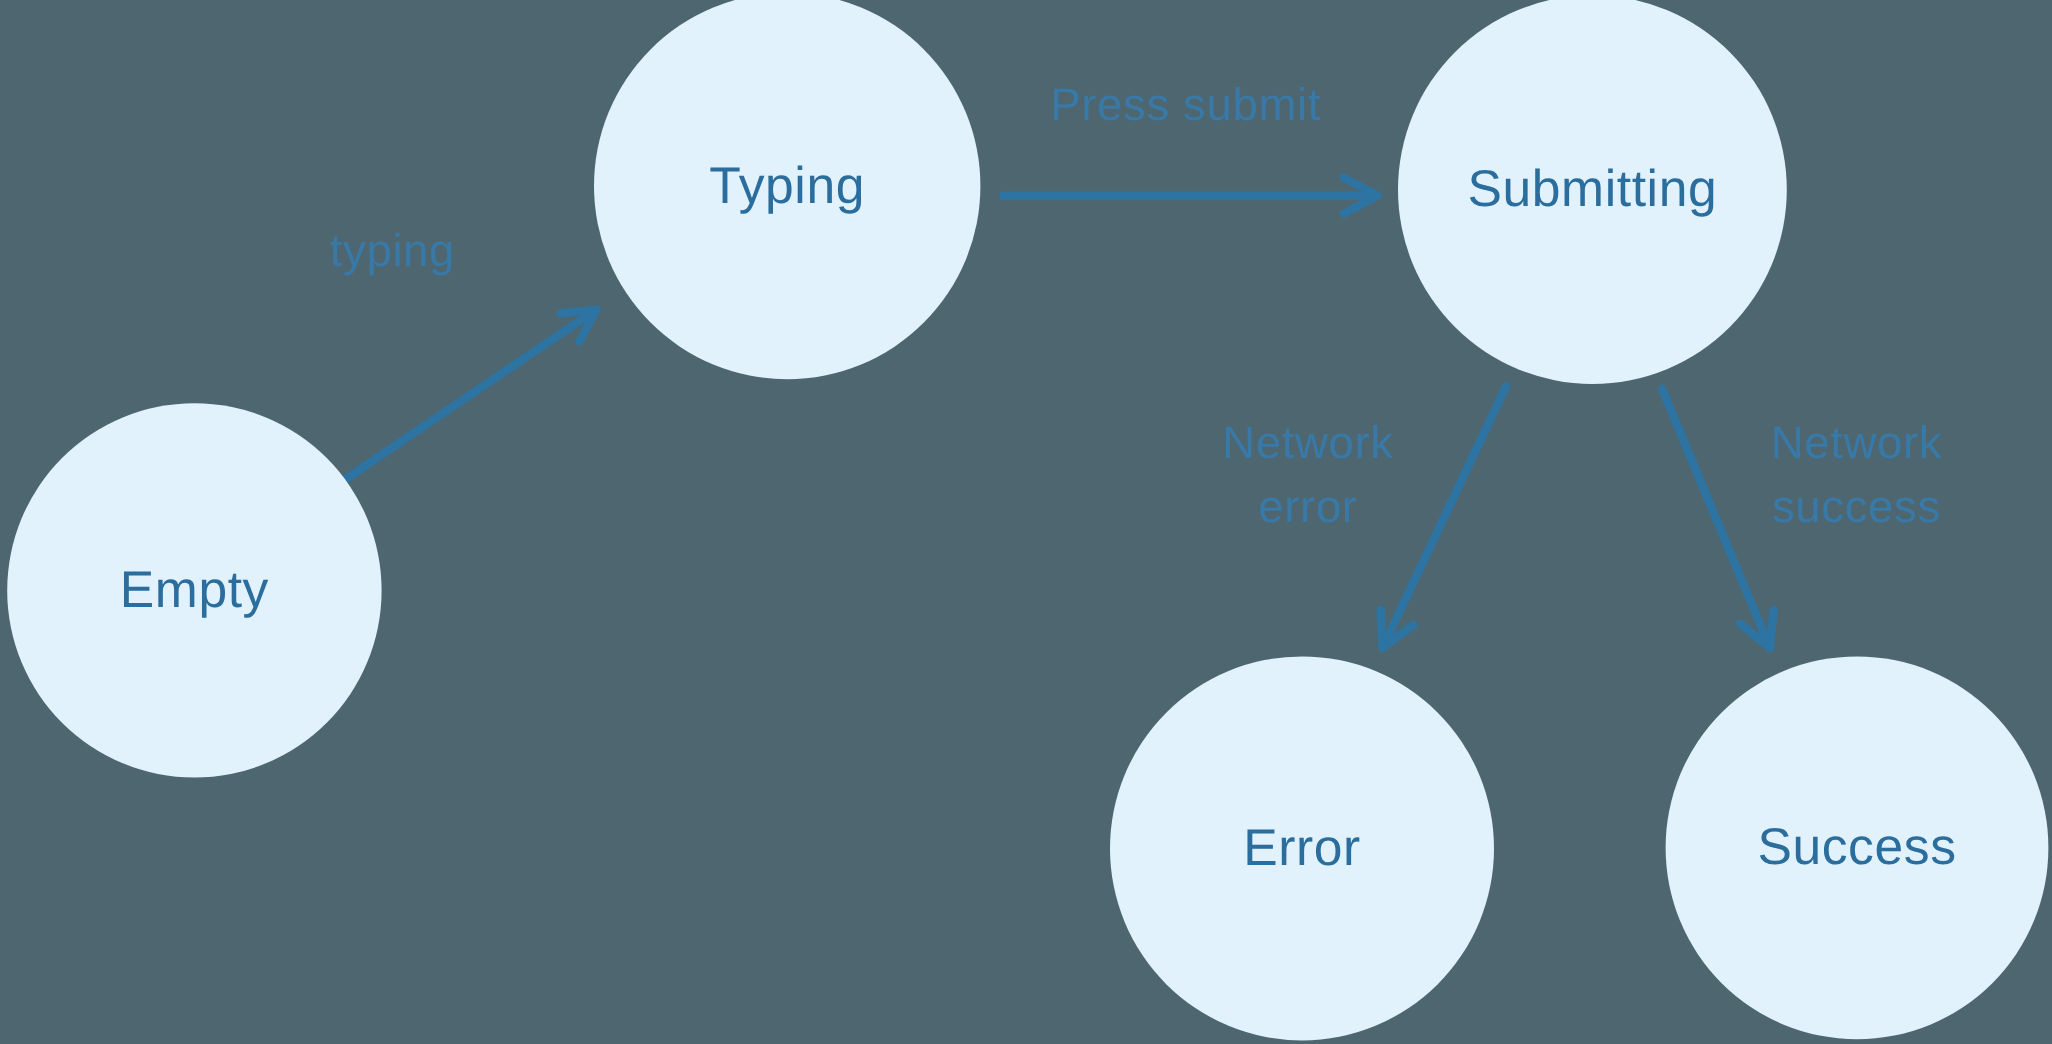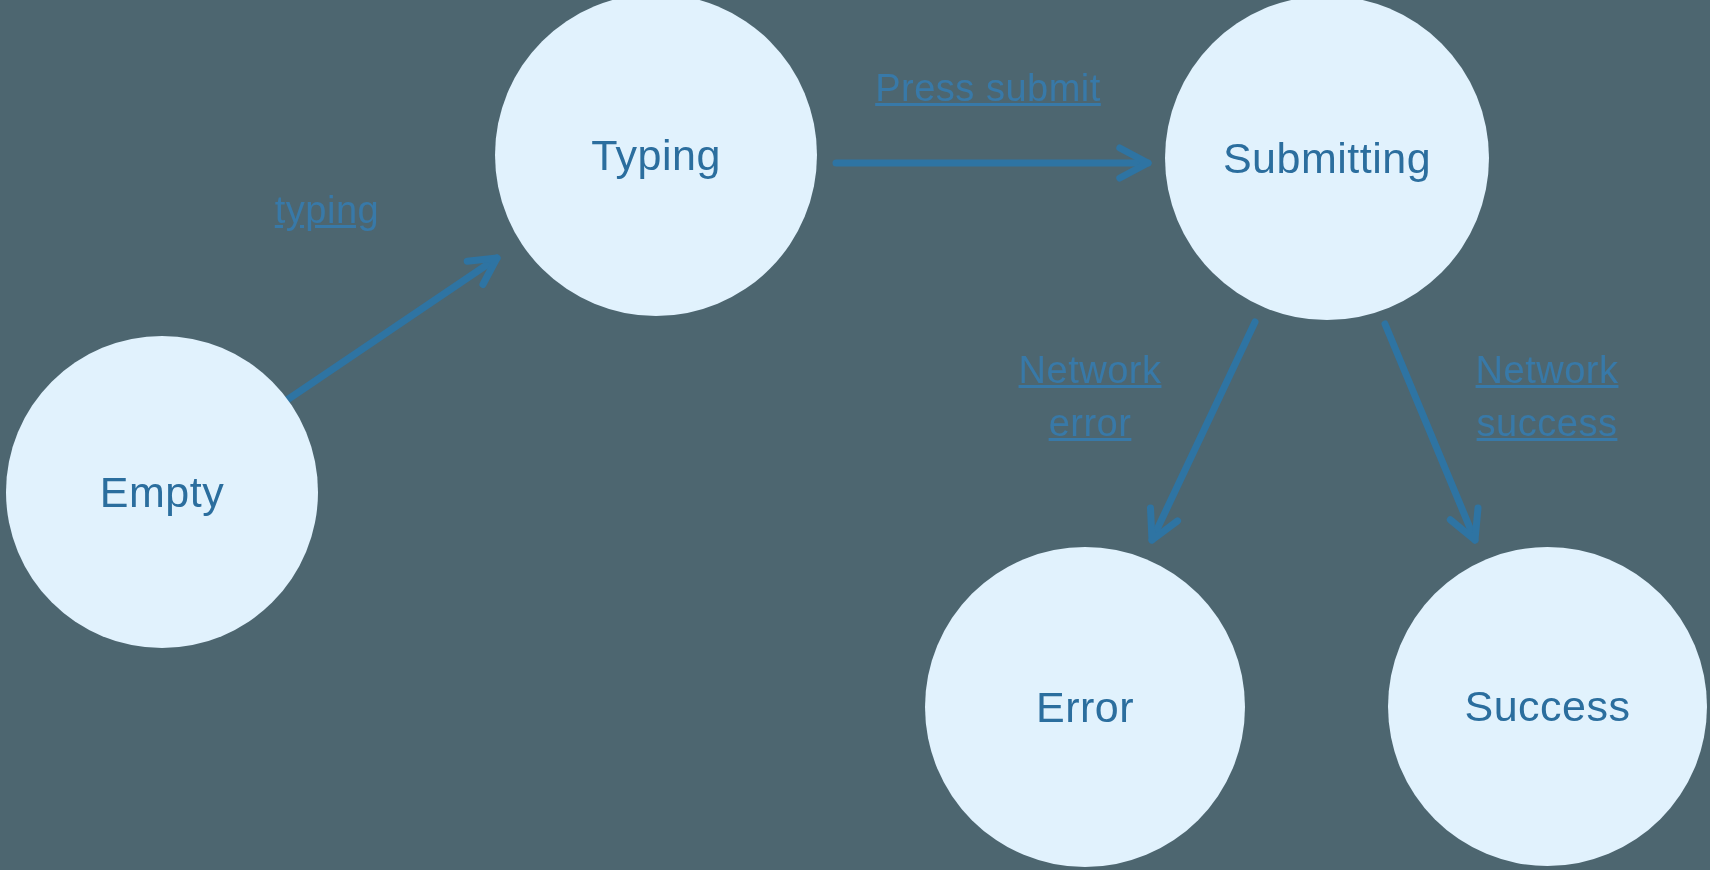--- a/index.html
+++ b/index.html
@@ -57,21 +57,20 @@
   .node-success    { left: 1388px; top: 547px; width: 319px; height: 319px; }
   .edge-label {
     position: absolute;
     color: var(--edge-label);
     font-size: 38px;
     font-weight: 500;
     line-height: 53px;
     text-align: center;
     letter-spacing: 0.5px;
     white-space: nowrap;
-    text-decoration: underline;
   }
   .edge-label span { display: block; }
   .label-start-typing    { left: 217px;  top: 184px; width: 220px; }
   .label-press-submit    { left: 848px;  top: 62px;  width: 280px; }
   .label-network-error   { left: 970px;  top: 344px; width: 240px; }
   .label-network-success { left: 1427px; top: 344px; width: 240px; }
 </style>
 </head>
 <body>
 

